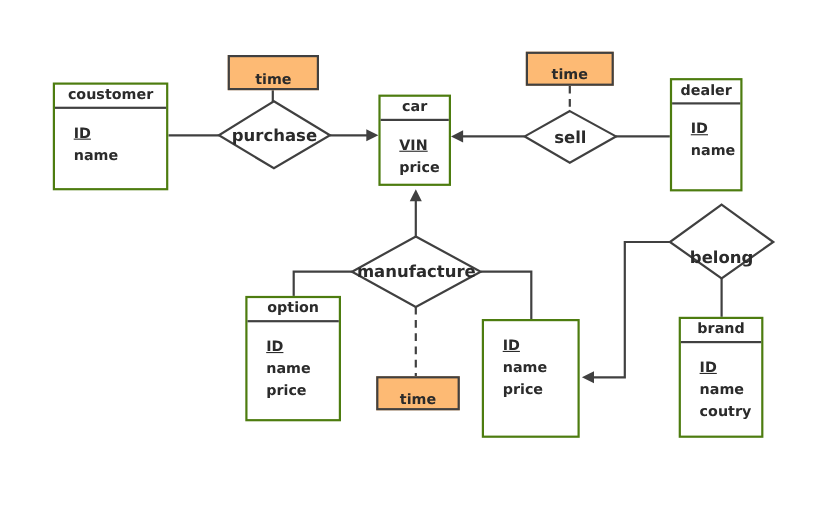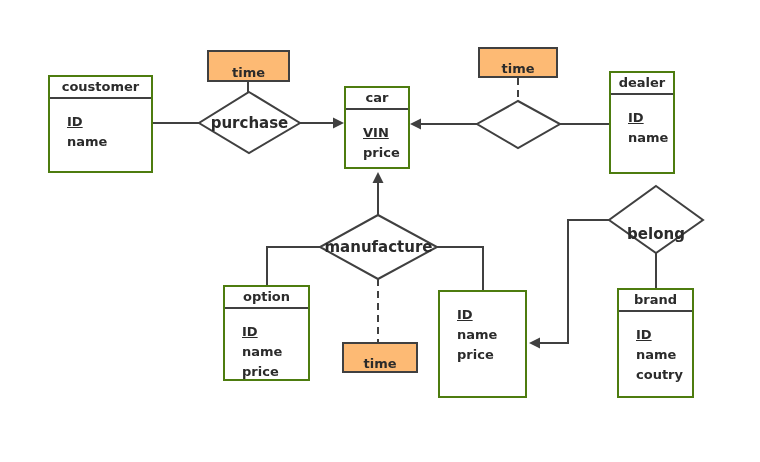--- a/index.html
+++ b/index.html
@@ -93,20 +93,21 @@
     </g>
     <g fill="#ffffff" stroke="#404040" stroke-width="2" stroke-linejoin="miter">
       <polygon points="249,92 300,123 249,153 199,123"></polygon>
       <polygon points="518,101 560,124 518,148 477,124"></polygon>
       <polygon points="378,215 437,247 378,279 320,247"></polygon>
       <polygon points="656,186 703,220 656,253 609,220"></polygon>
     </g>
   </svg>
 
   <div class="diamond-label" style="left:199px;top:92px;width:101px;height:61px">purchase</div>
+  <div class="diamond-label" style="left:477px;top:101px;width:83px;height:47px">sell</div>
   <div class="diamond-label" style="left:320px;top:215px;width:117px;height:64px">manufacture</div>
   <div class="diamond-label" style="left:609px;top:200px;width:94px;height:67px">belong</div>
 
   <div class="time-box" style="left:207px;top:50px;width:83px;height:32px">
     <span>time</span>
   </div>
   <div class="time-box" style="left:478px;top:47px;width:80px;height:31px">
     <span>time</span>
   </div>
   <div class="time-box" style="left:342px;top:342px;width:76px;height:31px">
@@ -130,21 +131,21 @@
   </div>
 
   <div class="entity" style="left:609px;top:71px;width:66px;height:103px">
     <div class="entity-title">dealer</div>
     <div class="entity-attrs">
       <div class="attr key">ID</div>
       <div class="attr">name</div>
     </div>
   </div>
 
-  <div class="entity" style="left:223px;top:285px;width:87px;height:96px">
+  <div class="entity" style="left:223px;top:269px;width:87px;height:114px">
     <div class="entity-title">option</div>
     <div class="entity-attrs">
       <div class="attr key">ID</div>
       <div class="attr">name</div>
       <div class="attr">price</div>
     </div>
   </div>
 
   <div class="entity" style="left:438px;top:290px;width:89px;height:108px">
     <div class="entity-attrs">

